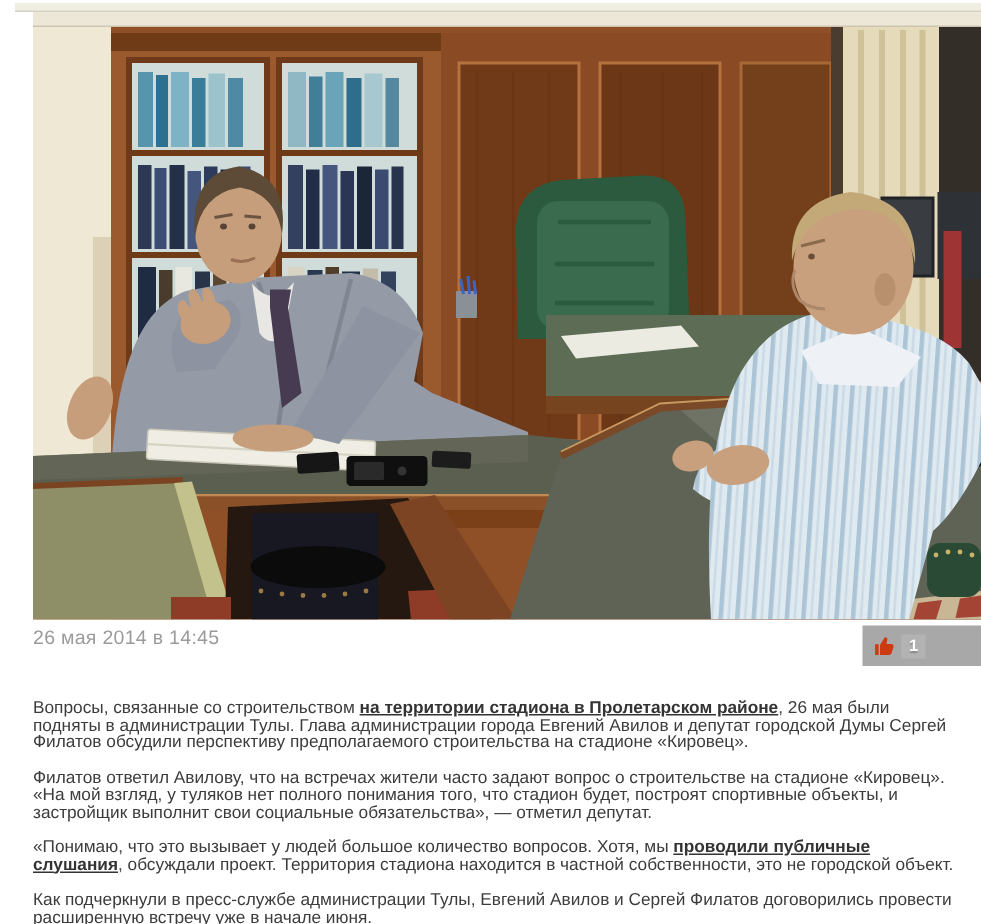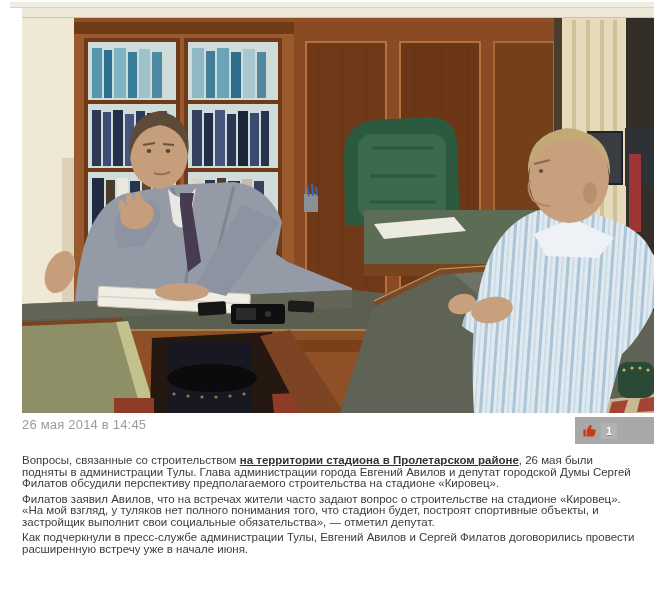--- a/index.html
+++ b/index.html
@@ -35,21 +35,21 @@
 
   .date-line{
     position:absolute;left:22px;top:417px;
     font-size:13px;color:#9b9b9b;letter-spacing:0.2px;
   }
 
   .article{
     position:absolute;left:22px;top:455px;width:618px;
     font-size:11.5px;line-height:11.5px;color:#3c3c3c;
   }
-  .article p{margin:0 0 4px 0;}
+  .article p{margin:12px 0 4px 0;}
   .article .inline-link{
     color:#333333;font-weight:bold;text-decoration:underline;cursor:pointer;
   }
 </style>
 </head>
 <body>
 
 <div id="page">
 
   <div class="top-divider"></div>
@@ -279,17 +279,18 @@
         <path d="M1.5 7H4v7.5H1.5z M5 14.5h6.4c.9 0 1.7-.6 1.9-1.5l1.3-4.3c.3-1-.5-2-1.6-2H9.6l.6-2.9C10.4 2.7 9.7 2 8.9 2c-.4 0-.8.2-1 .6L5 7.4z" fill="#cc3a12"></path>
       </svg>
     </span>
     <span class="like-count">1</span>
   </div>
 
   <div class="date-line">26 мая 2014 в 14:45</div>
 
   <div class="article">
     <p><span>Вопросы, связанные со строительством </span><span class="inline-link">на территории стадиона в Пролетарском районе</span><span>, 26 мая были подняты в администрации Тулы. Глава администрации города Евгений Авилов и депутат городской Думы Сергей Филатов обсудили перспективу предполагаемого строительства на стадионе «Кировец».</span></p>
-    <p>Филатов заявил Авилов, что на встречах жители часто задают вопрос о строительстве на стадионе «Кировец». «На мой взгляд, у туляков нет полного понимания того, что стадион будет, построят спортивные объекты, и застройщик выполнит свои социальные обязательства», — отметил депутат.</p>
+    <p>Филатов ответил Авилову, что на встречах жители часто задают вопрос о строительстве на стадионе «Кировец». «На мой взгляд, у туляков нет полного понимания того, что стадион будет, построят спортивные объекты, и застройщик выполнит свои социальные обязательства», — отметил депутат.</p>
+    <p><span>«Понимаю, что это вызывает у людей большое количество вопросов. Хотя, мы </span><span class="inline-link">проводили публичные слушания</span><span>, обсуждали проект. Территория стадиона находится в частной собственности, это не городской объект.</span></p>
     <p>Как подчеркнули в пресс-службе администрации Тулы, Евгений Авилов и Сергей Филатов договорились провести расширенную встречу уже в начале июня.</p>
   </div>
 
 </div>
 
 </body></html>

